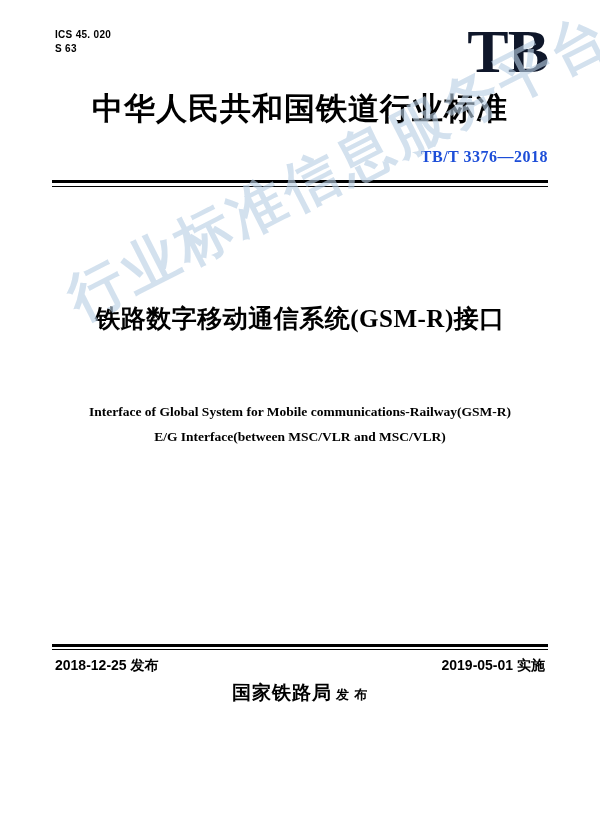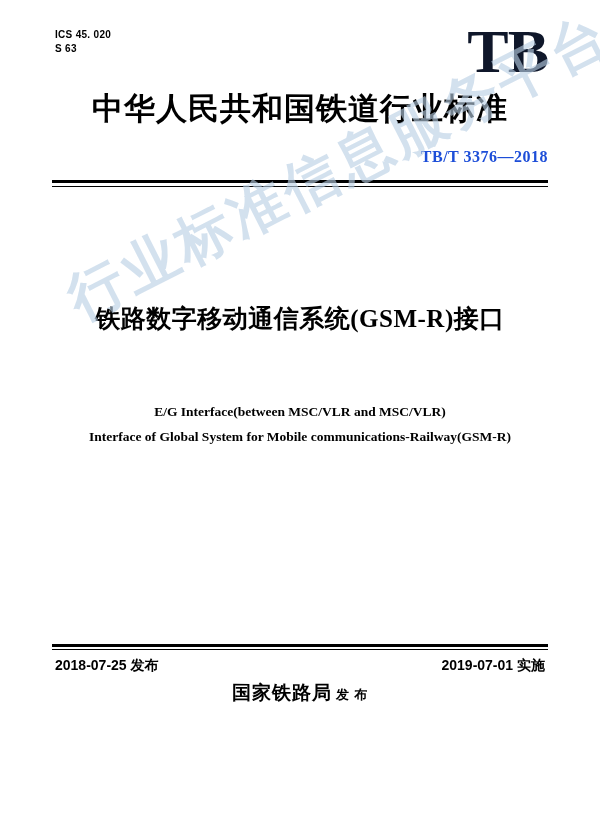--- a/index.html
+++ b/index.html
@@ -205,29 +205,29 @@
   <div class="std-number">TB/T 3376—2018</div>
 
   <div class="rule-top"></div>
   <div class="rule-top-thin"></div>
 
   <div class="doc-title">
     <div class="l1">铁路数字移动通信系统(GSM-R)接口</div>
   </div>
 
   <div class="doc-title-en">
+    <div>Interface of Global System for Mobile communications-Railway(GSM-R)</div>
     <div>E/G Interface(between MSC/VLR and MSC/VLR)</div>
-    <div>Interface of Global System for Mobile communications-Railway(GSM-R)</div>
   </div>
 
   <div class="watermark">行业标准信息服务平台</div>
 
   <div class="rule-bottom"></div>
   <div class="rule-bottom-thin"></div>
 
-  <div class="publish-date">2018-07-25 发布</div>
-  <div class="effective-date">2019-07-01 实施</div>
+  <div class="publish-date">2018-12-25 发布</div>
+  <div class="effective-date">2019-05-01 实施</div>
 
   <div class="issuer">
     <span>国家铁路局</span><span class="issuer-verb">发 布</span>
   </div>
 
 </div>
 
 </body></html>

